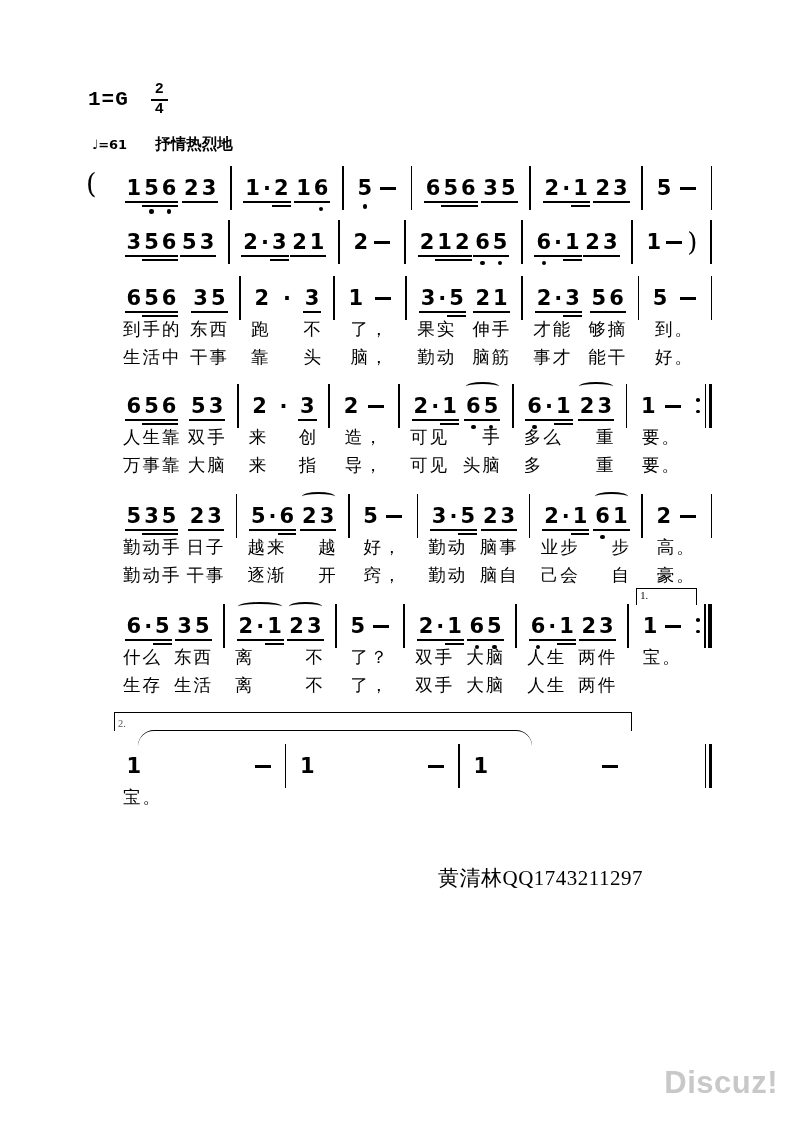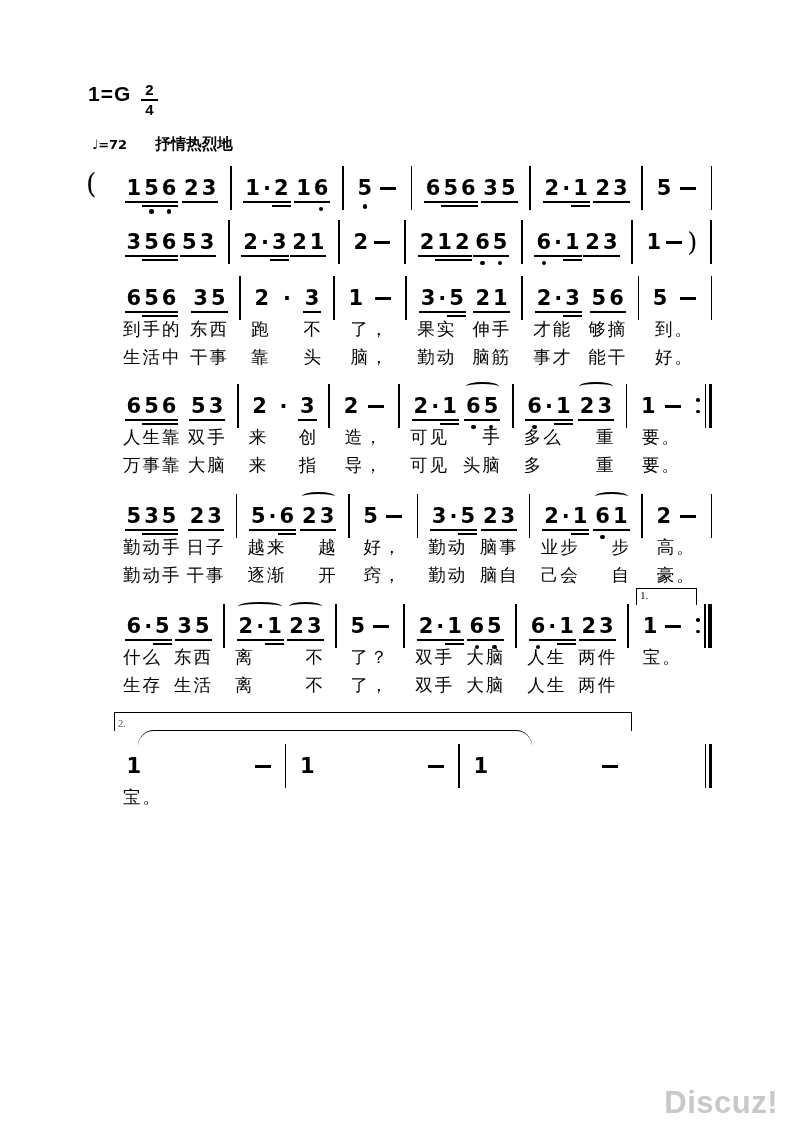--- a/index.html
+++ b/index.html
@@ -7,21 +7,21 @@
   .page {
     width:792px; height:1121px; background:#ffffff; position:relative;
     margin:0 auto; overflow:hidden; padding-top:60px; color:#000;
   }
   
   .title {
     text-align:center; font-family:"Liberation Sans", sans-serif;
     font-weight:400; font-size:31px; letter-spacing:5px; line-height:38px;
   }
   .meta-row { display:flex; justify-content:space-between; margin:22px 86px 0 88px; align-items:flex-start; }
-  .key-sig { display:flex; font-size:21px; font-family:Liberation Sans, sans-serif; }
+  .key-sig { display:flex; align-items:center; font-size:21px; font-family:Liberation Mono, monospace;gap:12px; }
   .key-prefix { font-weight:bold; letter-spacing:1px; }
   .frac { display:inline-block; text-align:center; margin-left:10px; font-weight:bold; font-size:15px; line-height:1.05; }
   .frac .num { display:block; border-bottom:2px solid #000; padding:0 4px 1px; }
   .frac .den { display:block; padding-top:1px; }
   .credits { text-align:left; font-size:16px; line-height:1.65; }
   .tempo-row { margin:16px 0 0 92px; display:flex; align-items:baseline; height:20px; }
   .metronome { font-family:"DejaVu Sans", sans-serif; font-weight:bold; font-size:13px; }
   .expression { font-family:"Liberation Sans", sans-serif; font-weight:bold; font-size:15.5px; margin-left:28px; }
   
   .score { margin:10px 0 0 112px; width:600px; }
@@ -80,41 +80,41 @@
     border-top:1.3px solid #000; border-left:1.3px solid #000; border-right:1.3px solid #000;
   }
   .volta2 .vlabel { font-size:10.5px; line-height:1; margin:2px 0 0 3px; display:inline-block; color:#555; }
   .bigarc {
     position:absolute; top:-12px; left:26px; width:394px; height:22px;
     border-top:1.8px solid #000; border-radius:16px 16px 0 0;
   }
   
   .footer { margin:58px 0 0 438px; font-size:21px; letter-spacing:0.5px; }
   .watermark {
-    position:absolute; right:14px; bottom:0;
+    position:absolute; right:14px; bottom:20px;
     font-family:"Liberation Sans", sans-serif; font-weight:bold; font-size:31px; letter-spacing:0.5px;
   }
 </style>
 </head>
 <body>
 
 <div class="page">
 
   <div class="meta-row">
     <div class="key-sig">
       <span class="key-prefix">1=G</span>
       <span class="frac">
         <span class="num">2</span>
         <span class="den">4</span>
       </span>
     </div>
   </div>
 
   <div class="tempo-row">
-    <span class="metronome">♩=72</span>
+    <span class="metronome">♩=61</span>
     <span class="expression">抒情热烈地</span>
   </div>
 
   <div class="score" id="score">
       <div class="system sys-1">
         <div class="measures">
           <div class="measure">
             <div class="open-paren">(</div>
             <div class="notes">
               <div class="group" style="display: inline-flex;">
@@ -823,14 +823,15 @@
           </div>
           <div class="end-spacer"></div>
           <div class="endbar">
             <div class="bar-thin"></div>
             <div class="bar-thick"></div>
           </div>
         </div>
       </div>
     </div>
 
+  <div class="footer">黄清林QQ1743211297</div>
   <div class="watermark" id="watermark" style="color: rgb(200, 200, 200);">Discuz!</div>
 </div>
 
 </body></html>

